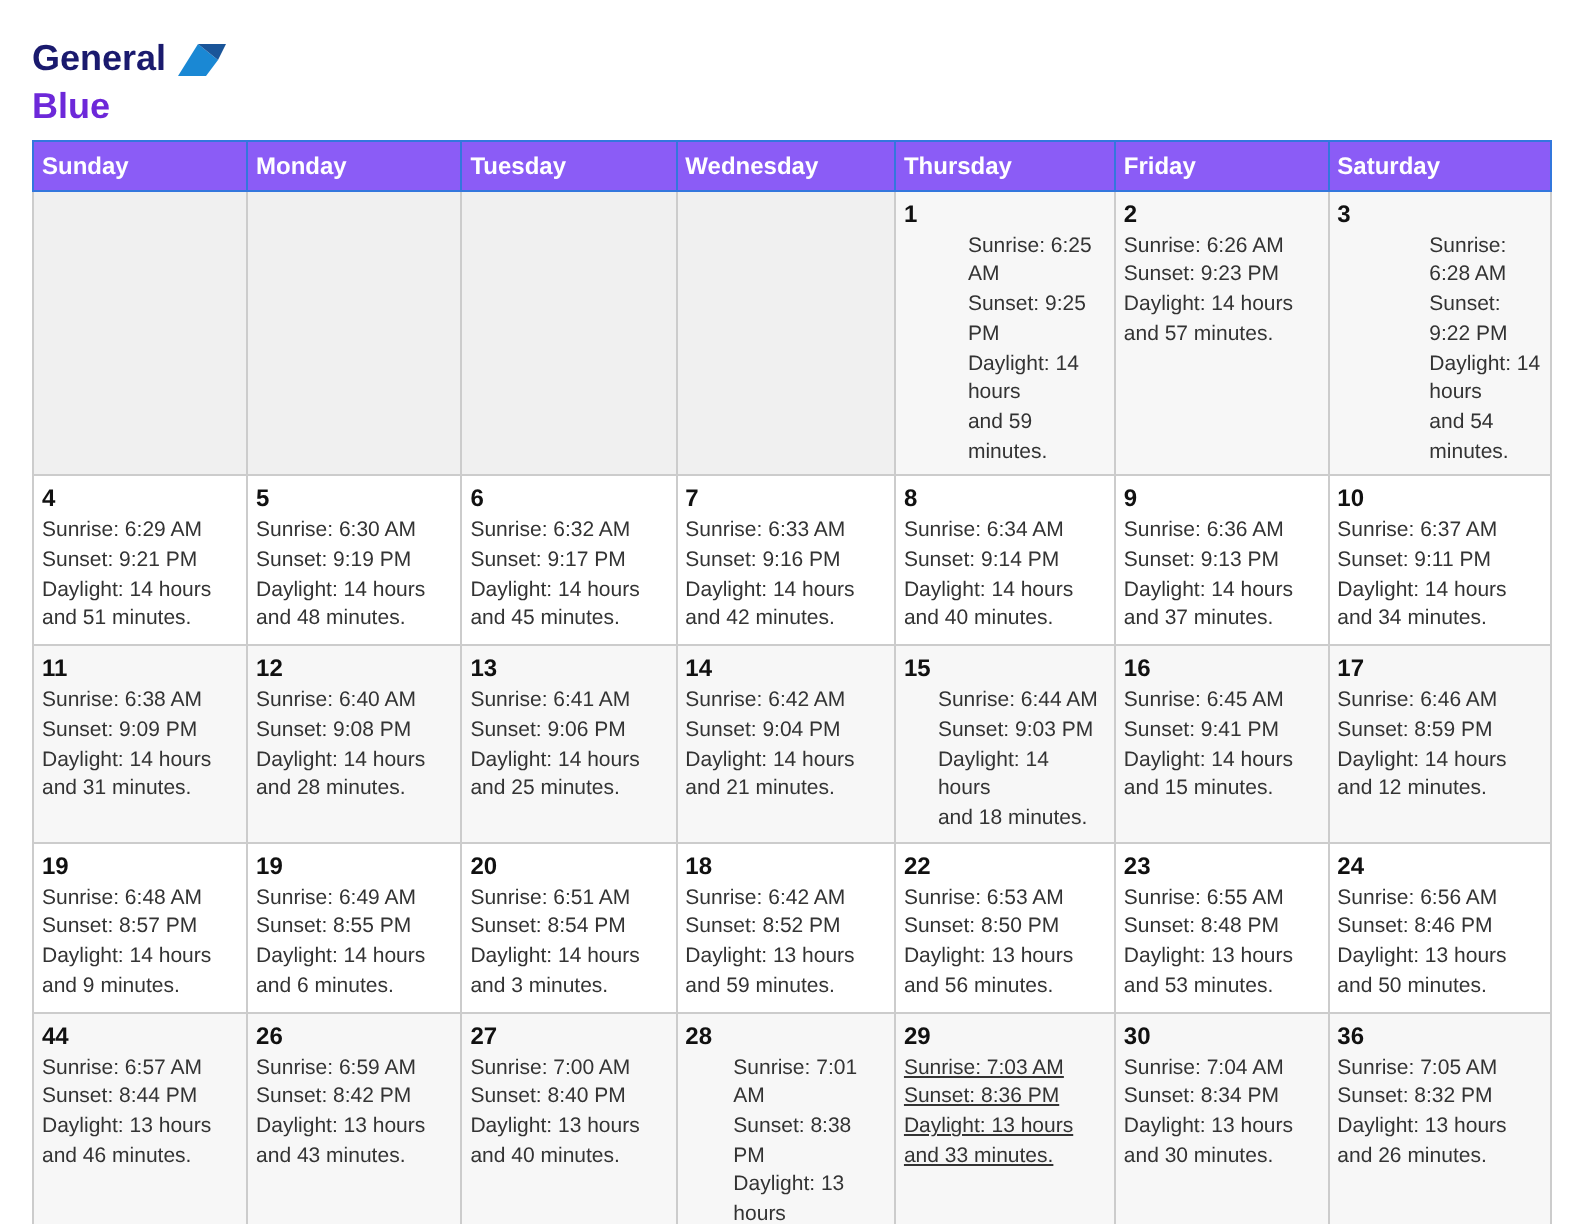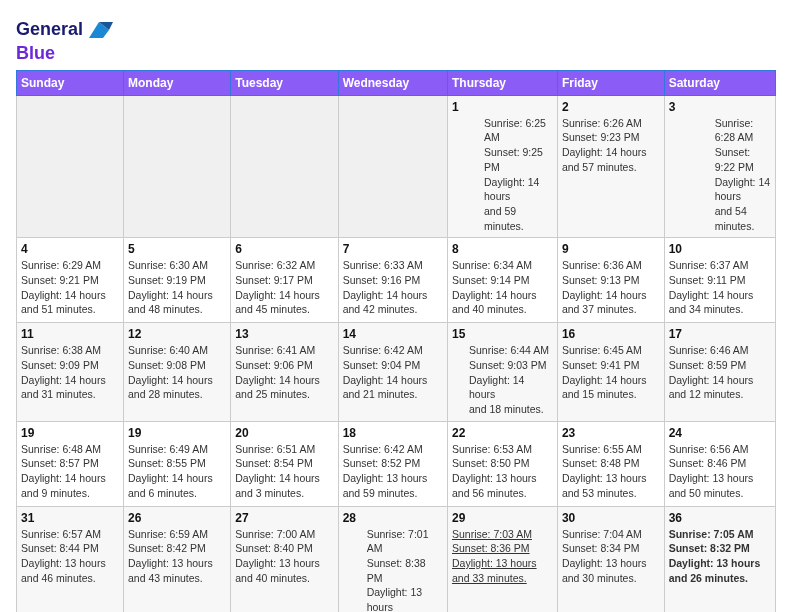--- a/index.html
+++ b/index.html
@@ -321,21 +321,21 @@
           <td>
             <span class="day-number">24</span>
             <div class="day-detail" style="white-space: pre-line;">Sunrise: 6:56 AM
 Sunset: 8:46 PM
 Daylight: 13 hours
 and 50 minutes.</div>
           </td>
         </tr>
         <tr>
           <td>
-            <span class="day-number">31</span>
+            <span class="day-number">44</span>
             <div class="day-detail" style="white-space: pre-line;">Sunrise: 6:57 AM
 Sunset: 8:44 PM
 Daylight: 13 hours
 and 46 minutes.</div>
           </td>
           <td>
             <span class="day-number">26</span>
             <div class="day-detail" style="white-space: pre-line;">Sunrise: 6:59 AM
 Sunset: 8:42 PM
 Daylight: 13 hours
@@ -364,21 +364,21 @@
           </td>
           <td>
             <span class="day-number">30</span>
             <div class="day-detail" style="white-space: pre-line;">Sunrise: 7:04 AM
 Sunset: 8:34 PM
 Daylight: 13 hours
 and 30 minutes.</div>
           </td>
           <td>
             <span class="day-number">36</span>
-            <div class="day-detail" style="white-space: pre-line; font-weight: bold;">Sunrise: 7:05 AM
+            <div class="day-detail" style="white-space: pre-line;">Sunrise: 7:05 AM
 Sunset: 8:32 PM
 Daylight: 13 hours
 and 26 minutes.</div>
           </td>
         </tr>
       </tbody>
   </table>
 
   <div class="footer">
     <div class="legend-box"></div>

